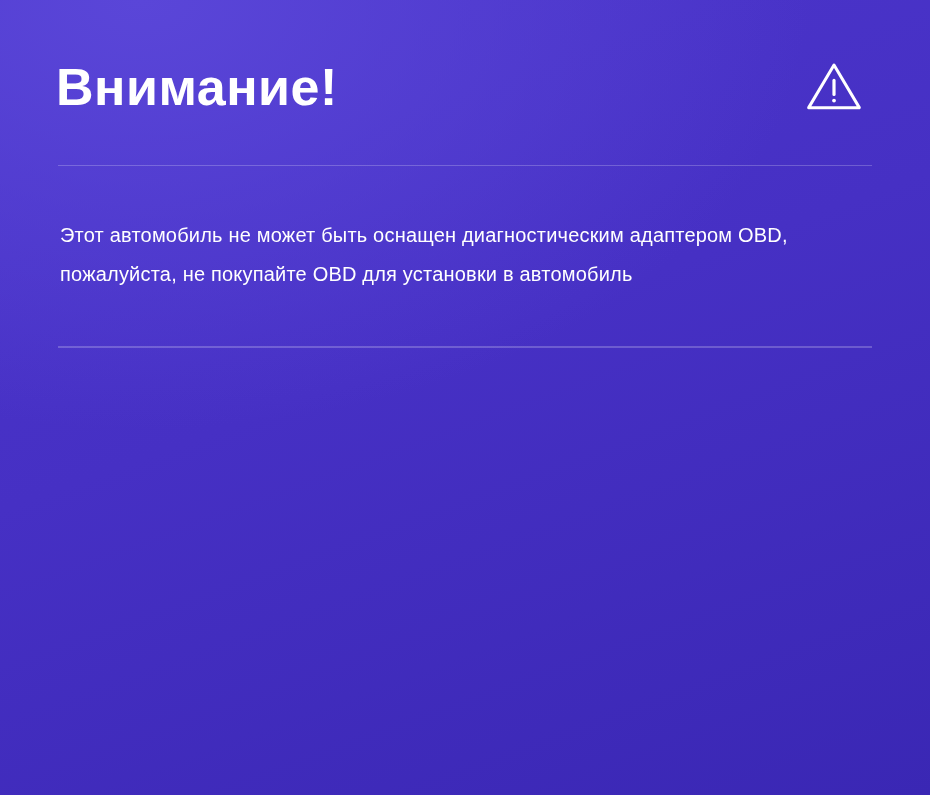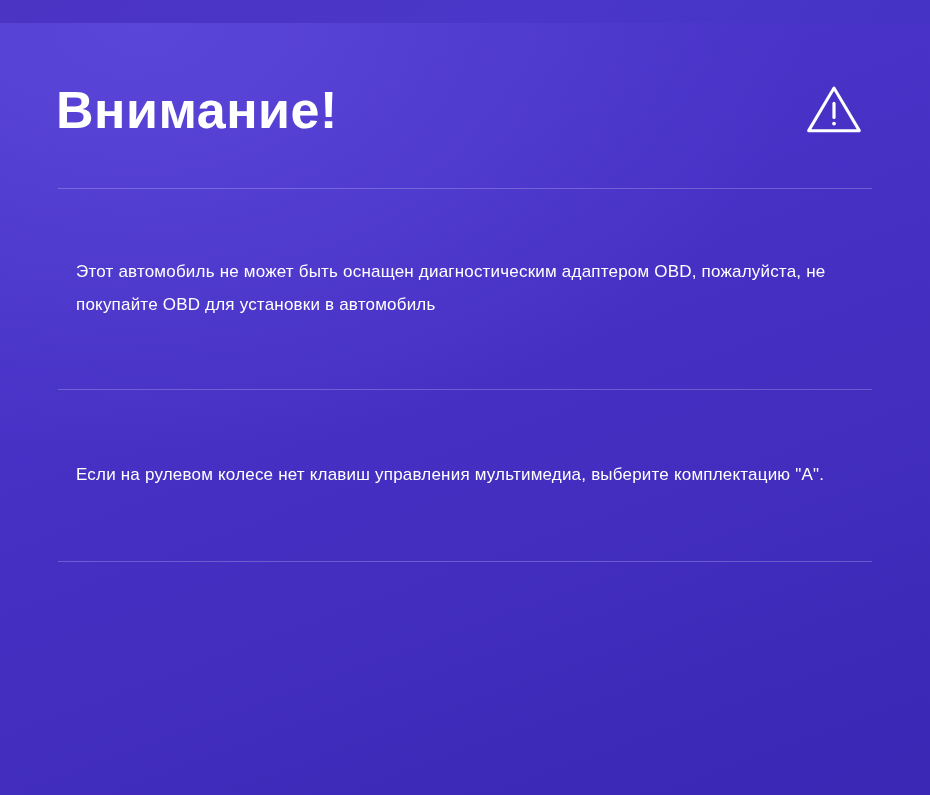--- a/index.html
+++ b/index.html
@@ -24,21 +24,20 @@
     color: #ffffff;
   }
   .header {
     position: relative;
     display: flex;
     align-items: center;
     justify-content: space-between;
     height: 165px;
     padding-top: 8px;
     box-sizing: border-box;
-    margin-top: 23px;
   }
   .title {
     font-size: 52px;
     font-weight: bold;
     letter-spacing: 0.5px;
     line-height: 1;
     margin: 0;
     color: #ffffff;
   }
   .warn-icon {
@@ -49,22 +48,22 @@
   }
   .divider {
     height: 1px;
     background: rgba(255,255,255,0.22);
     margin: 0 2px;
   }
   .block {
     padding: 48px 4px 46px 4px;
   }
   .block p {
-    margin: 16px;
-    font-size: 17px;
+    margin: 0;
+    font-size: 20px;
     line-height: 1.95;
     color: #ffffff;
     letter-spacing: 0.2px;
   }
   .block.justify p {
     text-align: justify;
   }
   .block.first {
     padding-top: 50px;
     padding-bottom: 52px;
@@ -95,20 +94,17 @@
   </div>
 
   <div class="divider"></div>
 
   <div class="block first">
     <p>Этот автомобиль не может быть оснащен диагностическим адаптером OBD, пожалуйста, не покупайте OBD для установки в автомобиль</p>
   </div>
 
   <div class="divider"></div>
 
-  <div class="block second">
-    <p>Если на рулевом колесе нет клавиш управления мультимедиа, выберите комплектацию "A".</p>
-  </div>
 
   <div class="divider"></div>
 
 
 </div>
 
 </body></html>

